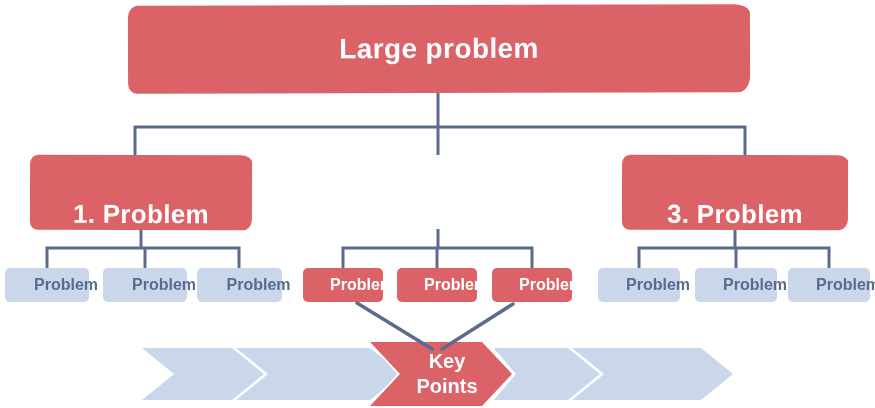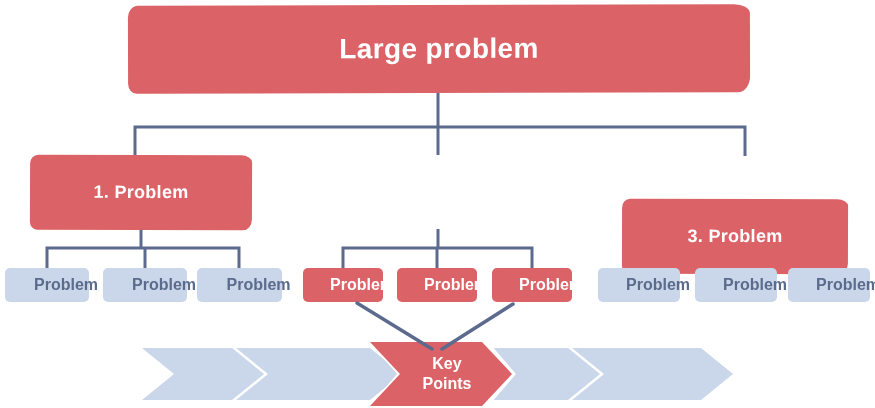--- a/index.html
+++ b/index.html
@@ -41,26 +41,27 @@
   .node.light { background: var(--light-blue, #CAD6E9); color: var(--text-dark, #5A6B8C); }
 
   .root {
     left: 128px; top: 5px; width: 622px; height: 88px;
     font-size: 28px; font-weight: bold; letter-spacing: 0.4px;
     border-radius: 10px 16px 12px 9px / 12px 9px 16px 10px;
     transform: rotate(-0.15deg);
   }
   .branch {
     top: 155px; height: 75px;
-    font-size: 18px; font-weight: bold; letter-spacing: 0.3px;
+    font-size: 26px; font-weight: bold; letter-spacing: 0.3px;
     border-radius: 8px 11px 9px 7px / 9px 7px 11px 8px;
+    align-items: flex-end;
   }
   #branch-1 { left: 30px;  width: 222px; transform: rotate(0.2deg); }
   #branch-2 { left: 328px; width: 225px; transform: rotate(-0.2deg); }
-  #branch-3 { left: 622px; width: 226px; transform: rotate(0.15deg); margin-top: 44px; }
+  #branch-3 { left: 622px; width: 226px; transform: rotate(0.15deg); }
 
   .leaf {
     top: 268px; height: 34px;
     font-size: 16px; font-weight: bold;
     border-radius: 5px;
     padding-left: 38px;
   }
   #leaf-1a { left: 5px;   width: 84px; }
   #leaf-1b { left: 103px; width: 84px; }
   #leaf-1c { left: 197px; width: 85px; }
@@ -98,21 +99,21 @@
     position: absolute; left: 228px; top: -6px; width: 142px; height: 64px;
     background: var(--red, #DB6266);
     color: var(--text-light, #ffffff);
     clip-path: polygon(0 0, calc(100% - 30px) 0, 100% 50%, calc(100% - 30px) 100%, 0 100%, 30px 50%);
     z-index: 3;
     display: flex; align-items: center; justify-content: center;
   }
   .chev-red .lbl {
     width: 64px; margin-left: 12px;
     text-align: center;
-    font-size: 16px; font-weight: bold; line-height: 1.25;
+    font-size: 20px; font-weight: bold; line-height: 1.25;
   }
 </style>
 </head>
 <body>
 
 <div class="stage">
 
   <svg class="lines" width="875" height="408">
     <path d="M438,93 L438,155"></path>
     <path d="M135,156 L135,127 L745,127 L745,156"></path>

